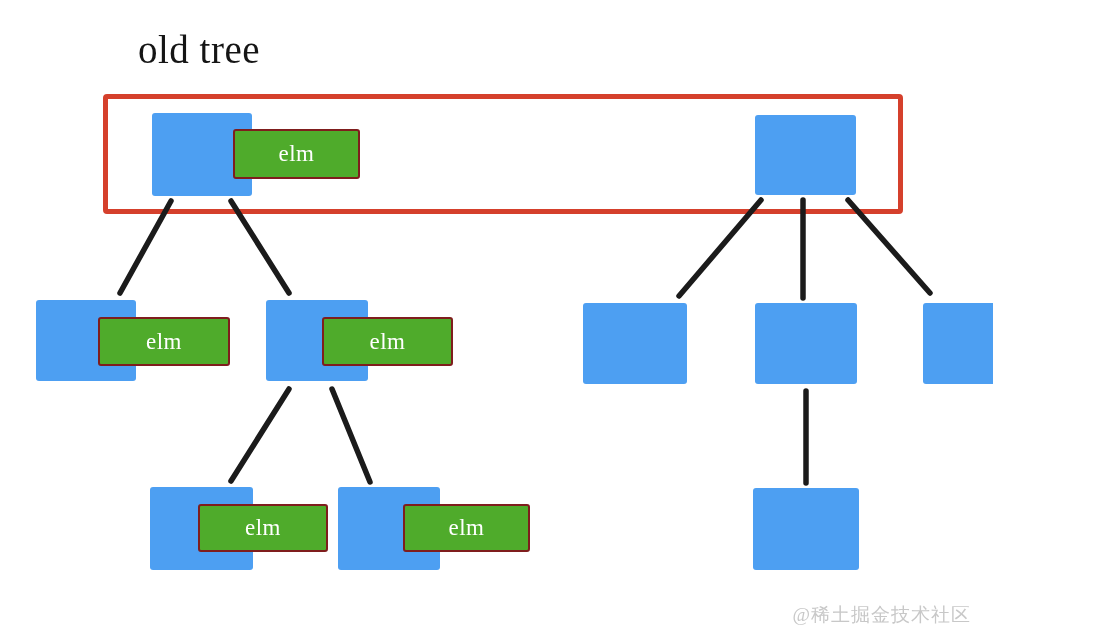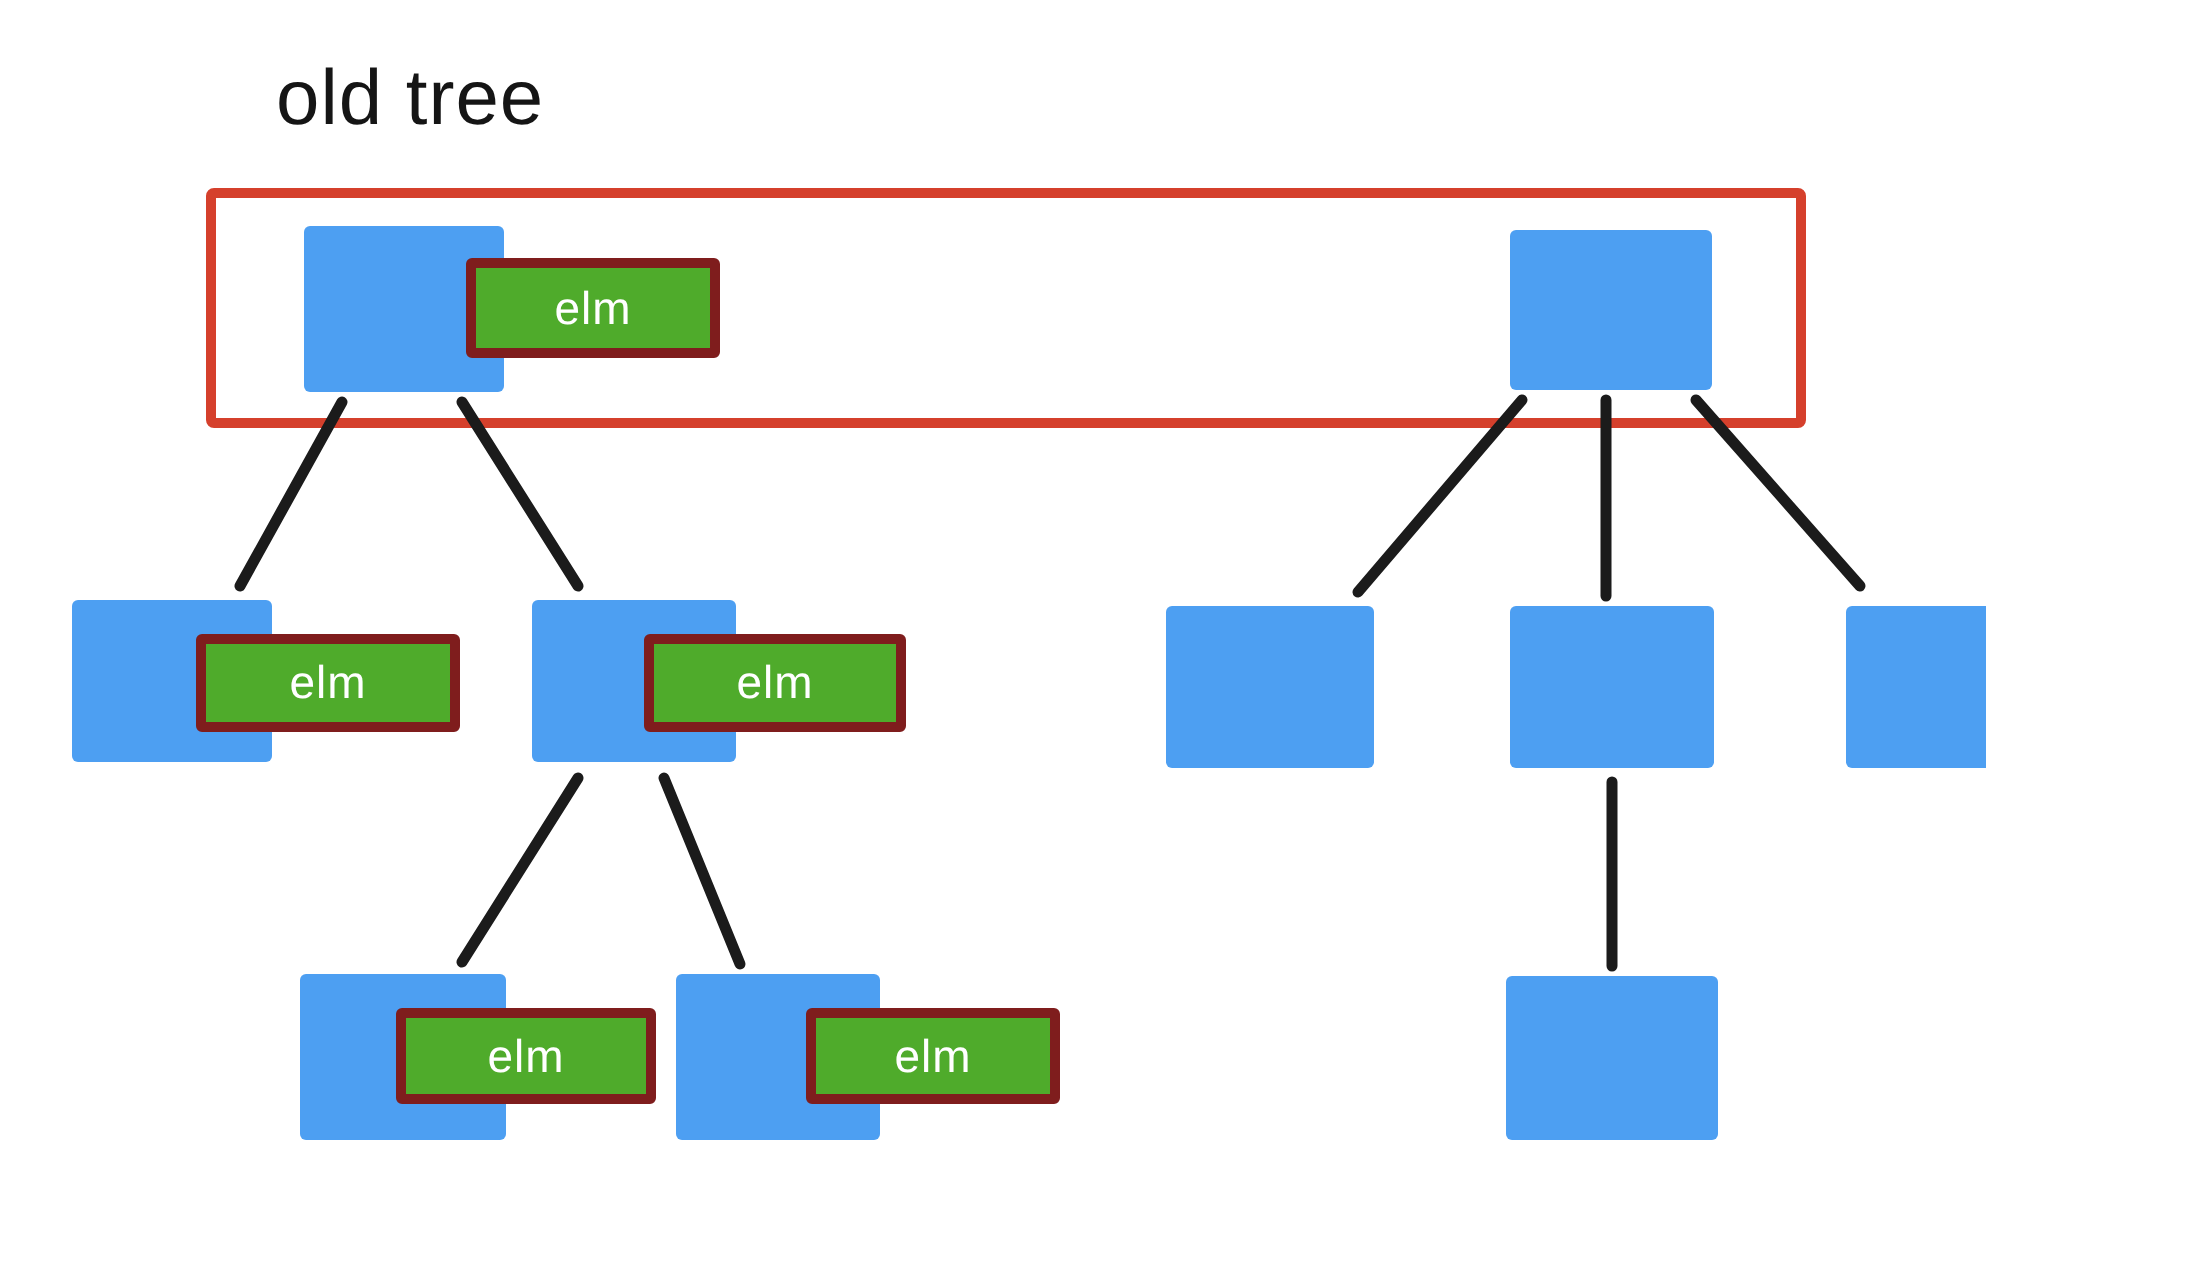--- a/index.html
+++ b/index.html
@@ -2,21 +2,21 @@
 <html><head>
 <meta charset="utf-8">
 <style>
   html, body { margin: 0; padding: 0; background: #ffffff; }
   .canvas {
     position: relative;
     width: 993px;
     height: 634px;
     background: #ffffff;
     overflow: hidden;
-    font-family: Liberation Sans, sans-serif;
+    font-family: Liberation Serif, serif;
   }
   .title {
     position: absolute;
     font-size: 39px;
     line-height: 44px;
     color: #151515;
     letter-spacing: 0.5px;
     white-space: nowrap;
   }
   .title-old { left: 138px; top: 28px; }
@@ -30,21 +30,21 @@
     box-sizing: border-box;
   }
   .node {
     position: absolute;
     background: #4d9ff2;
     border-radius: 3px;
   }
   .elm-label {
     position: absolute;
     background: #4fab2b;
-    border: 5px solid #7f1d1d;
+    border: 2px solid #7f1d1d;
     border-radius: 3px;
     box-sizing: border-box;
     display: flex;
     align-items: center;
     justify-content: center;
     color: #ffffff;
     font-size: 23px;
     letter-spacing: 0.5px;
   }
   .edges {
@@ -104,15 +104,16 @@
   <div class="elm-label" style="left:322px; top:317px; width:131px; height:49px;">elm</div>
   <div class="elm-label" style="left:198px; top:504px; width:130px; height:48px;">elm</div>
   <div class="elm-label" style="left:403px; top:504px; width:127px; height:48px;">elm</div>
 
   <div class="node" style="left:755px; top:115px; width:101px; height:80px;"></div>
   <div class="node" style="left:583px; top:303px; width:104px; height:81px;"></div>
   <div class="node" style="left:755px; top:303px; width:102px; height:81px;"></div>
   <div class="node" style="left:923px; top:303px; width:103px; height:81px;"></div>
   <div class="node" style="left:753px; top:488px; width:106px; height:82px;"></div>
 
+  <div class="watermark">@稀土掘金技术社区</div>
   <div class="corner-dot"></div>
 
 </div>
 
 </body></html>

